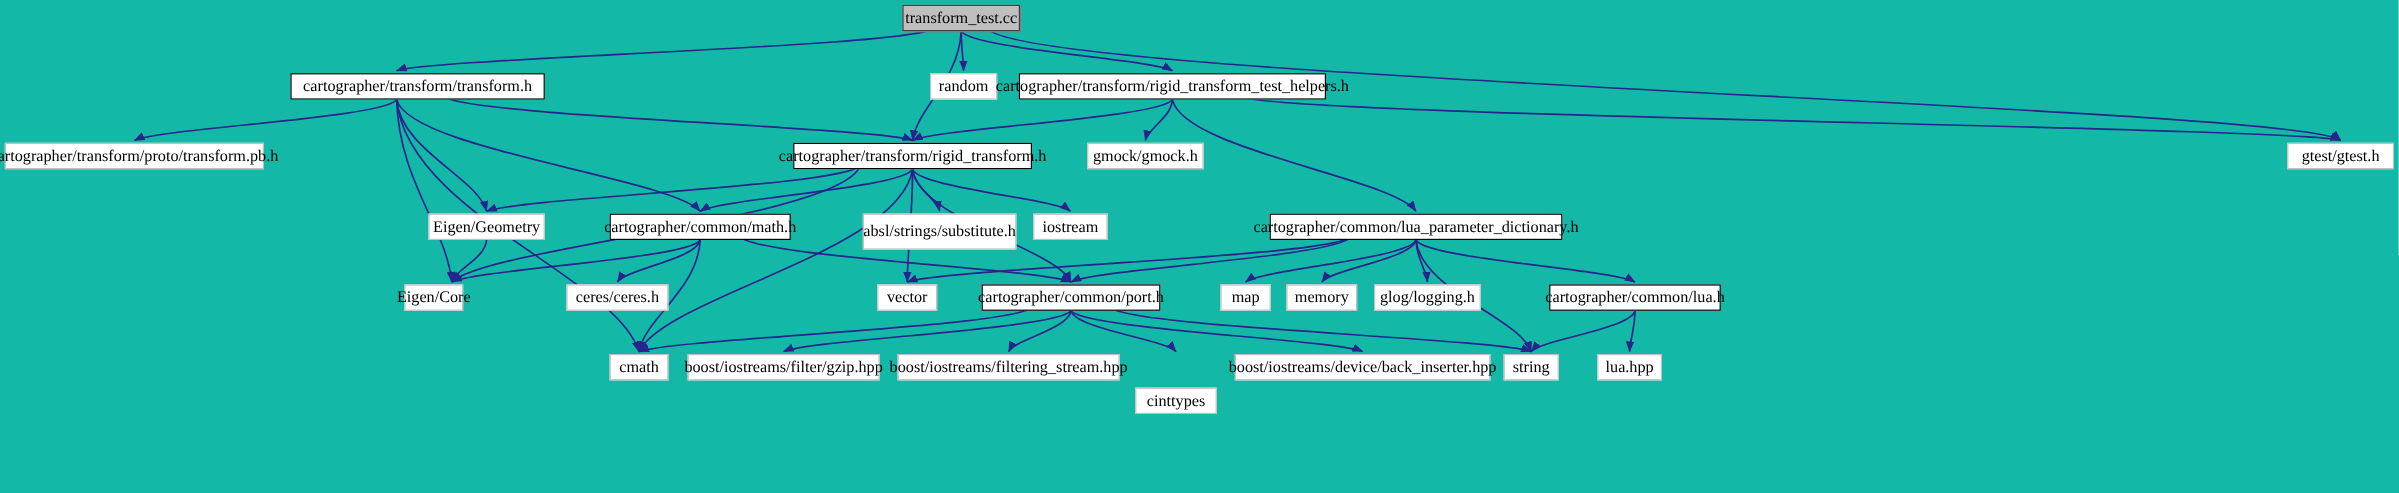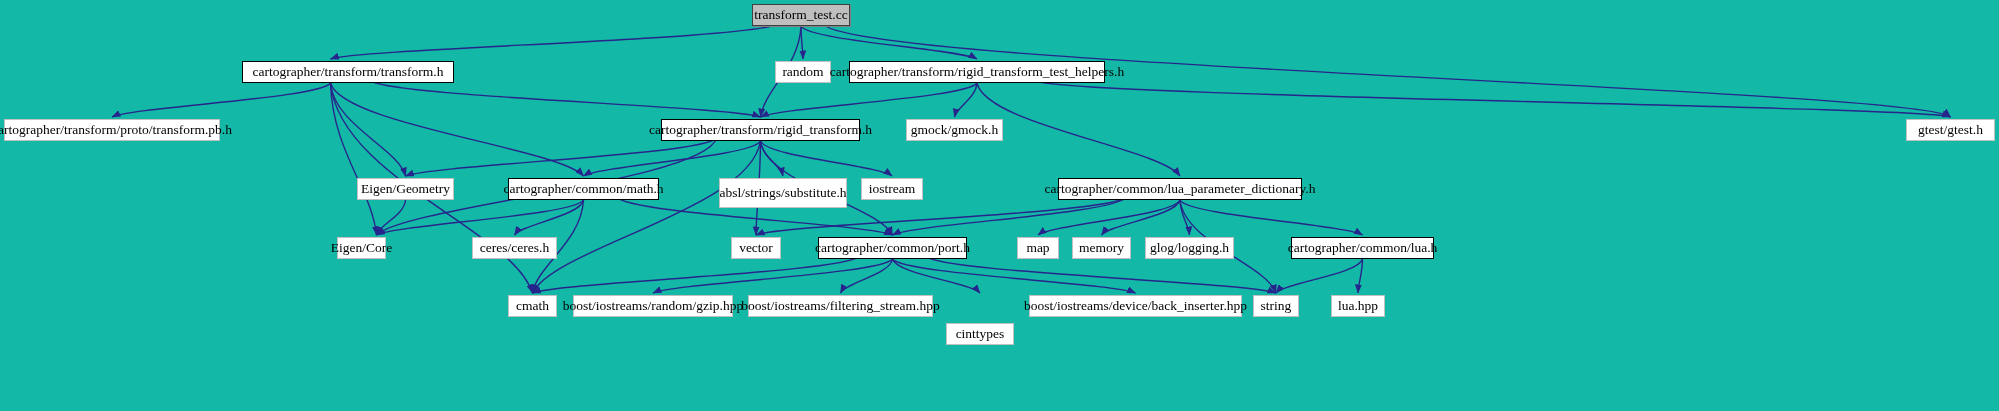--- a/index.html
+++ b/index.html
@@ -145,21 +145,21 @@
       <div class="node" style="left: 1145px; top: 237px; width: 89px; height: 22px;">
         <span class="lbl">glog/logging.h</span>
       </div>
       <div class="node strong" style="left: 1291px; top: 237px; width: 143px; height: 22px;">
         <span class="lbl">cartographer/common/lua.h</span>
       </div>
       <div class="node" style="left: 508px; top: 295px; width: 49px; height: 22px;">
         <span class="lbl">cmath</span>
       </div>
       <div class="node" style="left: 573px; top: 295px; width: 160px; height: 22px;">
-        <span class="lbl">boost/iostreams/random/gzip.hpp</span>
+        <span class="lbl">boost/iostreams/filter/gzip.hpp</span>
       </div>
       <div class="node" style="left: 748px; top: 295px; width: 185px; height: 22px;">
         <span class="lbl">boost/iostreams/filtering_stream.hpp</span>
       </div>
       <div class="node" style="left: 946px; top: 295px; width: 68px; height: 22px; margin-top: 28px;">
         <span class="lbl">cinttypes</span>
       </div>
       <div class="node" style="left: 1029px; top: 295px; width: 213px; height: 22px;">
         <span class="lbl">boost/iostreams/device/back_inserter.hpp</span>
       </div>

